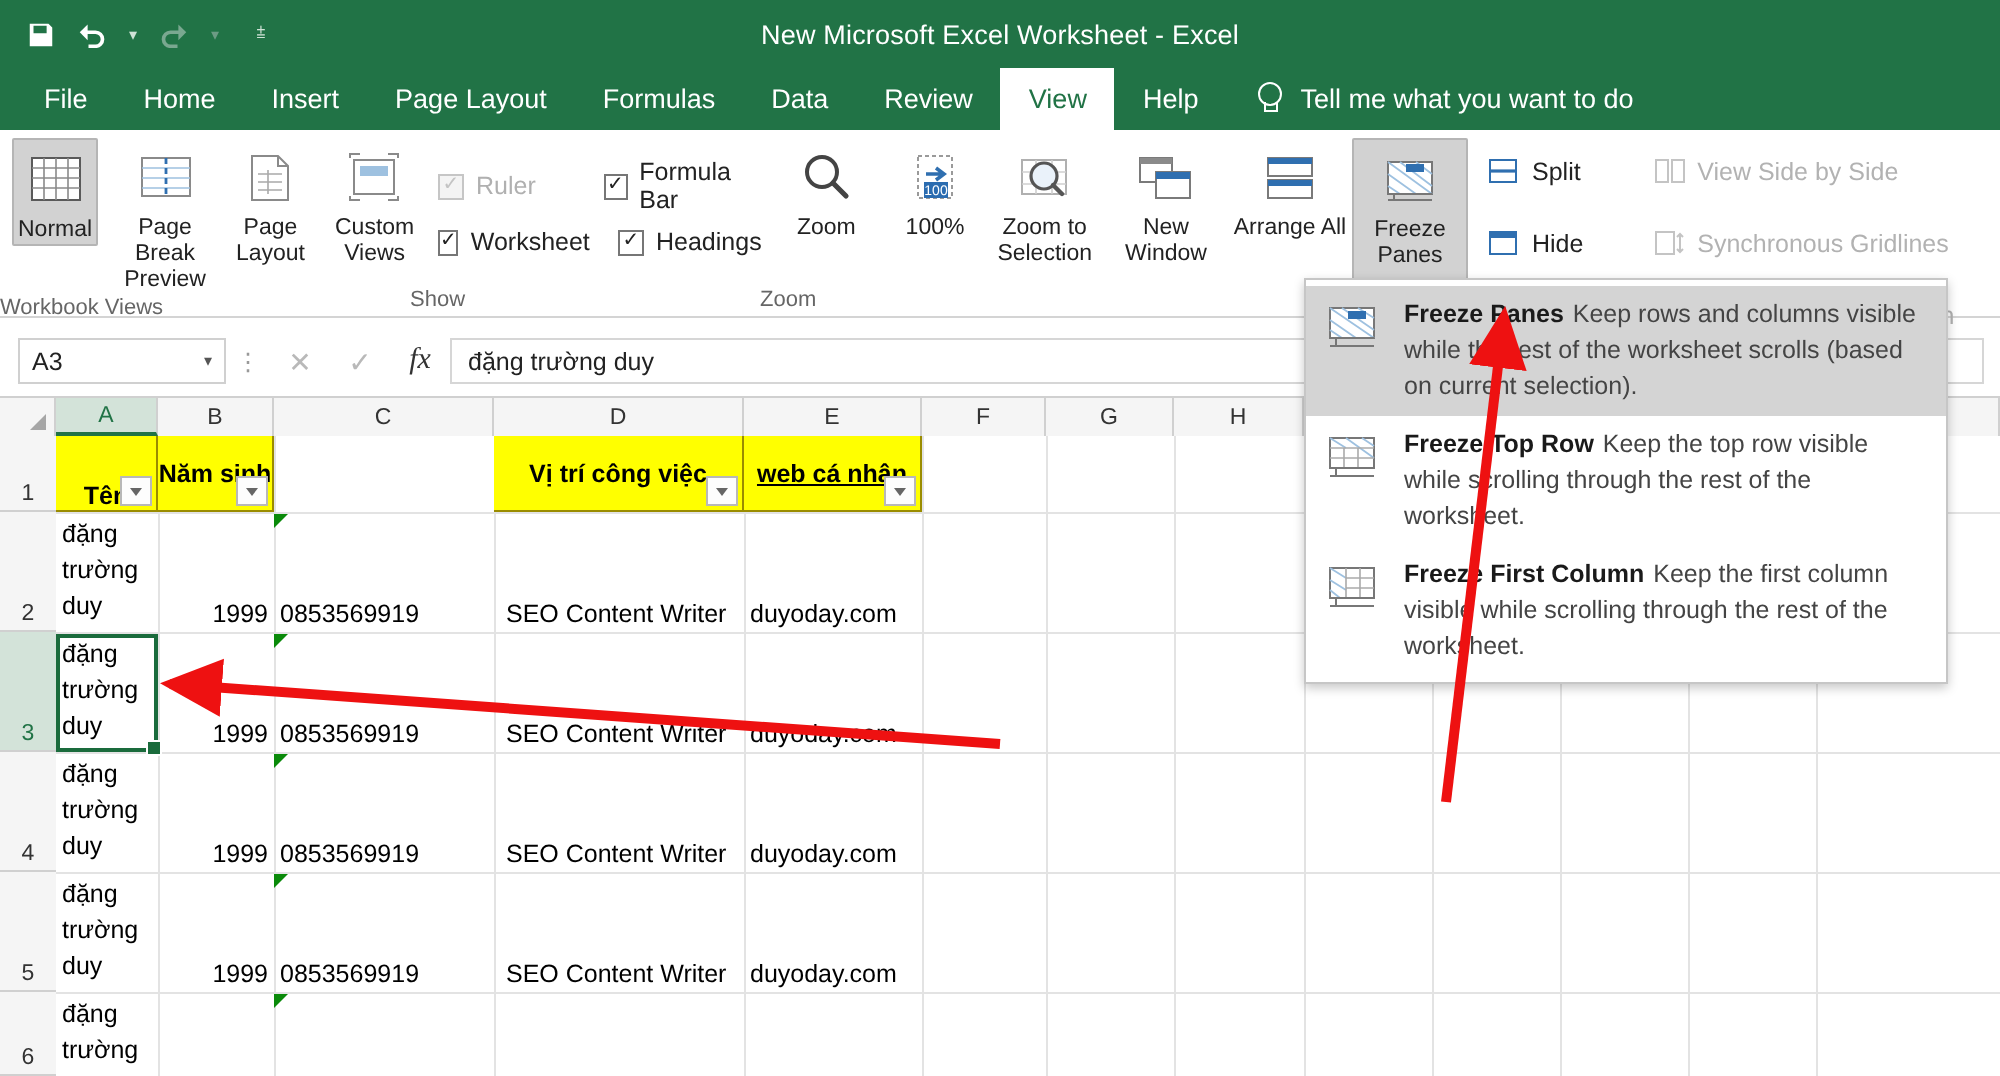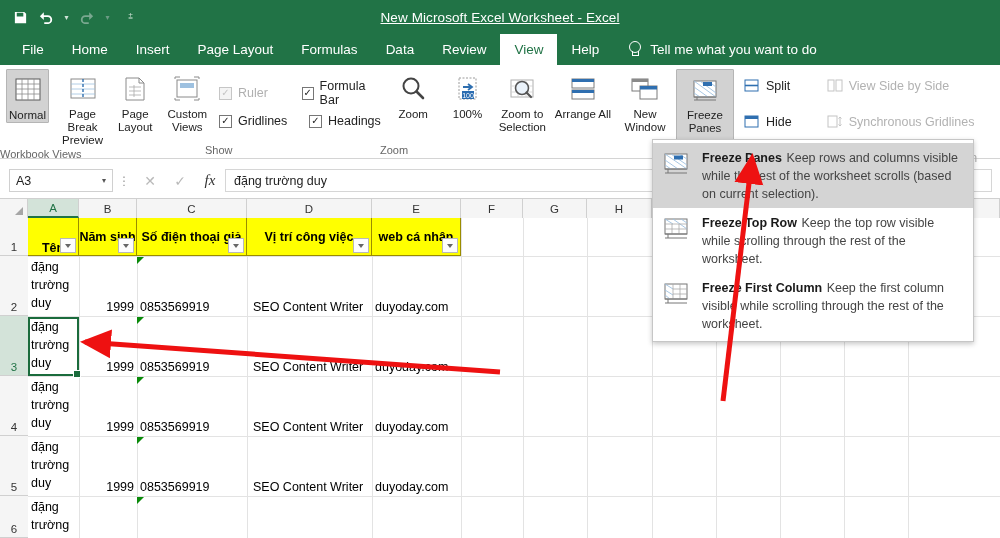--- a/index.html
+++ b/index.html
@@ -21,21 +21,21 @@
     width: 24px; height: 26px; display: flex; align-items: center; justify-content: center;
     color: #ffffff; font-size: 15px; line-height: 1;
   }
   .qat-btn.disabled { color: #7aa890; }
   .qat-caret { width: 13px; height: 26px; display: flex; align-items: center; justify-content: center;
     color: #cfe3d7; font-size: 8px; }
   .qat-caret.disabled { color: #6c9b84; }
   .win-title {
     position: absolute; top: 0; left: 0; width: 1000px; height: 34px;
     display: flex; align-items: center; justify-content: center;
-    color: #fff; font-size: 13.5px; letter-spacing: .1px; text-decoration: underline;
+    color: #fff; font-size: 13.5px; letter-spacing: .1px;
   }
 
   
   .tabstrip {
     position: absolute; top: 34px; left: 0; width: 1000px; height: 31px;
     background: #217346;
   }
   .tabs { display: flex; align-items: stretch; height: 31px; padding-left: 8px; }
   .tab {
     display: flex; align-items: center; padding: 0 14px;
@@ -313,21 +313,21 @@
               <span>Ruler</span>
             </div>
             <div class="chk">
               <span class="cbox">✓</span>
               <span>Formula Bar</span>
             </div>
           </div>
           <div class="checkrow">
             <div class="chk" style="width:72px;">
               <span class="cbox">✓</span>
-              <span>Gridlines</span>
+              <span>Worksheet</span>
             </div>
             <div class="chk">
               <span class="cbox">✓</span>
               <span>Headings</span>
             </div>
           </div>
         </div>
       </div>
       <div class="grp-label">Show</div>
     </div>
@@ -370,39 +370,39 @@
         </div>
       </div>
       <div class="grp-label">Zoom</div>
     </div>
     <div class="grp-sep"></div>
 
     <div class="grp" style="flex:1;">
       <div class="grp-body" style="padding-left:4px;">
         <div class="bigbtn">
           <span class="bigicon">
+            <svg width="32" height="28" viewBox="0 0 32 28">
+              <rect x="3" y="4" width="16" height="12" fill="#fff" stroke="#7a7a7a"></rect>
+              <rect x="3" y="4" width="16" height="3" fill="#8a8a8a"></rect>
+              <rect x="11" y="11" width="17" height="13" fill="#fff" stroke="#7a7a7a"></rect>
+              <rect x="11" y="11" width="17" height="3.5" fill="#2f6fb0"></rect>
+            </svg>
+          </span>
+          <span>New Window</span>
+        </div>
+        <div class="bigbtn">
+          <span class="bigicon">
             <svg width="30" height="28" viewBox="0 0 30 28">
               <rect x="4" y="4" width="22" height="9" fill="#fff" stroke="#7a7a7a"></rect>
               <rect x="4" y="4" width="22" height="3" fill="#2f6fb0"></rect>
               <rect x="4" y="15" width="22" height="9" fill="#fff" stroke="#7a7a7a"></rect>
               <rect x="4" y="15" width="22" height="3" fill="#2f6fb0"></rect>
             </svg>
           </span>
           <span>Arrange All</span>
-        </div>
-        <div class="bigbtn">
-          <span class="bigicon">
-            <svg width="32" height="28" viewBox="0 0 32 28">
-              <rect x="3" y="4" width="16" height="12" fill="#fff" stroke="#7a7a7a"></rect>
-              <rect x="3" y="4" width="16" height="3" fill="#8a8a8a"></rect>
-              <rect x="11" y="11" width="17" height="13" fill="#fff" stroke="#7a7a7a"></rect>
-              <rect x="11" y="11" width="17" height="3.5" fill="#2f6fb0"></rect>
-            </svg>
-          </span>
-          <span>New Window</span>
         </div>
         <div class="bigbtn sel" style="width:58px;">
           <span class="bigicon">
             <svg width="30" height="28" viewBox="0 0 30 28">
               <rect x="4" y="5" width="22" height="16" fill="#fff" stroke="#777"></rect>
               <g stroke="#9ec1e0" stroke-width=".9">
                   <path d="M4 5l22 16M10 5l16 12M18 5l8 6M4 11l14 10M4 17l6 4"></path>
                 </g>
               <rect x="13" y="6" width="9" height="4" fill="#2f6fb0"></rect>
               <path d="M4 21h22M7 21v3M4 24h22" fill="none" stroke="#777"></path>
@@ -548,29 +548,25 @@
       <div class="hline" style="top:278px;"></div>
 
       <div class="hcell" style="left:0;top:0;width:51px;height:38px;align-items:flex-end;">
         <span>Tên</span>
         <span class="filt"></span>
       </div>
       <div class="hcell" style="left:51px;top:0;width:58px;height:38px;">
         <span>Năm sinh</span>
         <span class="filt"></span>
       </div>
-      <div class="hcell" style="left:109px;top:0;width:110px;height:38px;">
-        <span>Số điện thoại giả</span>
-        <span class="filt"></span>
-      </div>
       <div class="hcell" style="left:219px;top:0;width:125px;height:38px;">
         <span>Vị trí công việc</span>
         <span class="filt"></span>
       </div>
-      <div class="hcell" style="left:344px;top:0;width:89px;height:38px;">
+      <div class="hcell" style="left:344px;top:0;width:89px;height:38px;text-decoration:underline;">
         <span>web cá nhân</span>
         <span class="filt"></span>
       </div>
 
       <div class="dcell wrap" style="left:0;top:39px;width:51px;height:59px;">
         <span>đặng</span>
         <span>trường</span>
         <span>duy</span>
       </div>
       <div class="dcell right" style="left:51px;top:39px;width:58px;height:59px;">1999</div>

